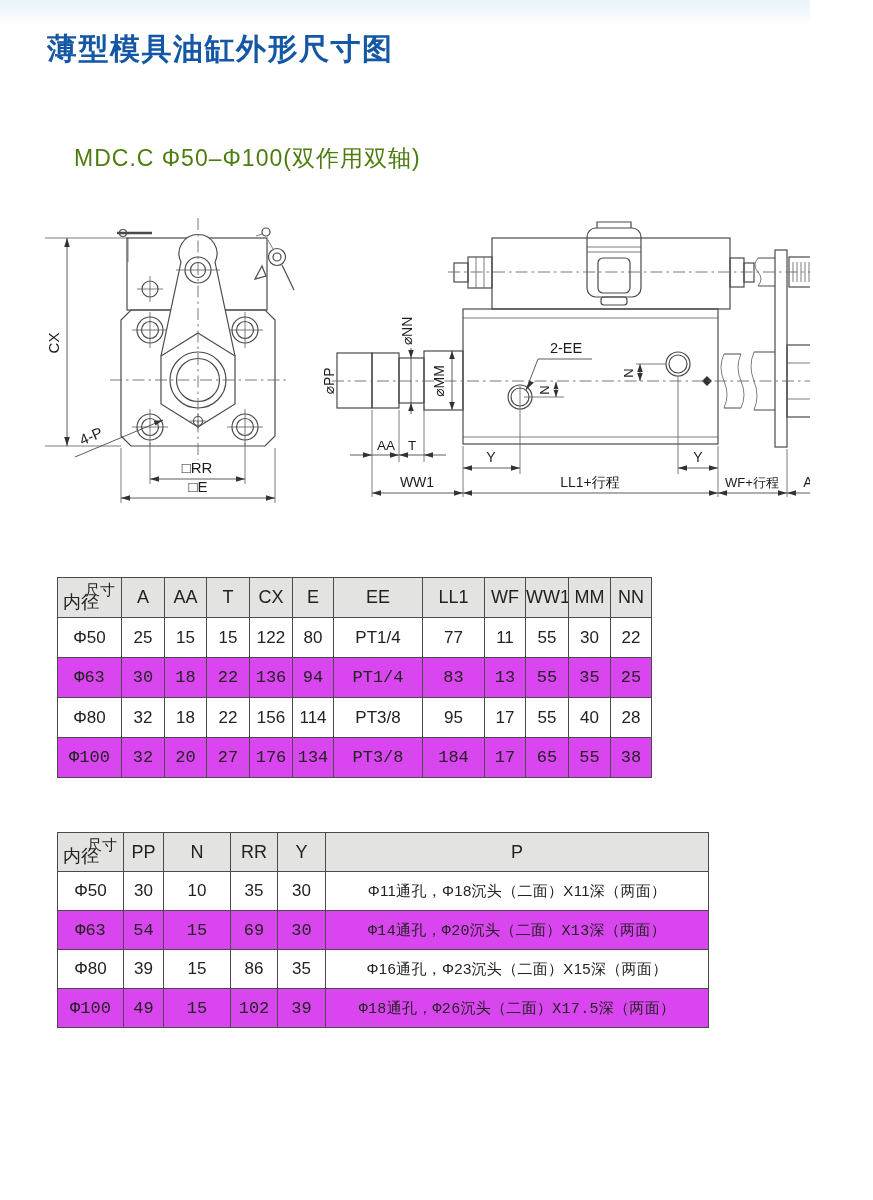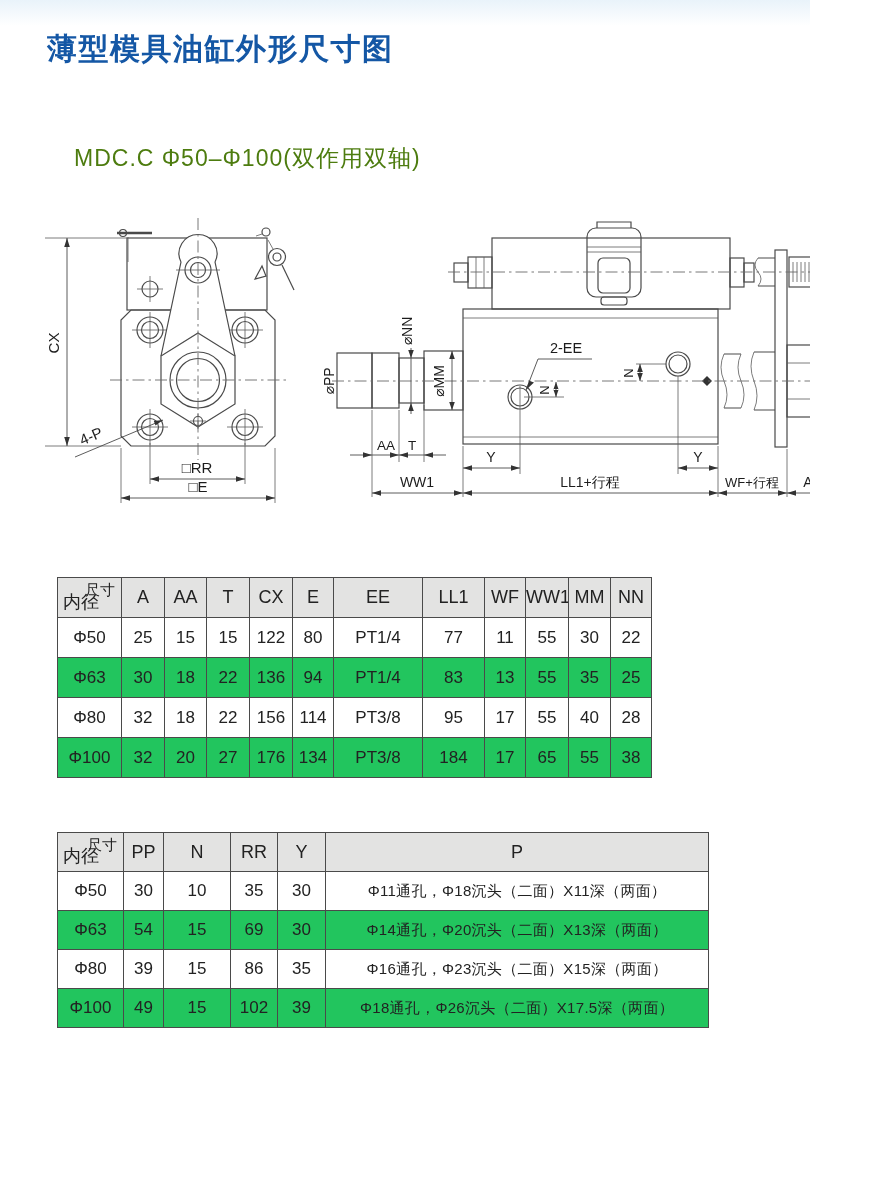--- a/index.html
+++ b/index.html
@@ -21,21 +21,21 @@
   .wf{fill:#fff;stroke:none;}
   table{border-collapse:collapse;table-layout:fixed;position:absolute;border-radius:30px;}
   td{border:1.2px solid #4a4a4a;text-align:center;vertical-align:middle;
      font-size:17px;color:#222;padding:0;overflow:hidden;white-space:nowrap;}
   .t1{left:57px;top:577px;width:594px;}
   .t2{left:57px;top:832px;width:651px;}
   tr.hdr td{background:#e3e3e2;font-size:18px;height:49px;}
   .t2 tr.hdr td{height:38px;}
   .t1 tr td{height:39px;}
   .t2 tr td{height:38px;}
-  tr.alt td{background:#22c55e;}
+  tr.alt td{background:#d946ef;font-family:Liberation Mono, monospace;}
   td.pcol{font-size:15px;letter-spacing:0.3px;}
   td.diag{position:relative;background-color:#e3e3e2;
      background-image:linear-gradient(to bottom right,transparent 49.4%,#555 49.4%,#555 50.8%,transparent 50.8%);}
   td.diag .dtop{position:absolute;top:3px;right:6px;font-size:15px;color:#222;}
   td.diag .dbot{position:absolute;bottom:3px;left:5px;font-size:18px;color:#222;}
 </style>
 </head>
 <body>
 
 <div class="page">

